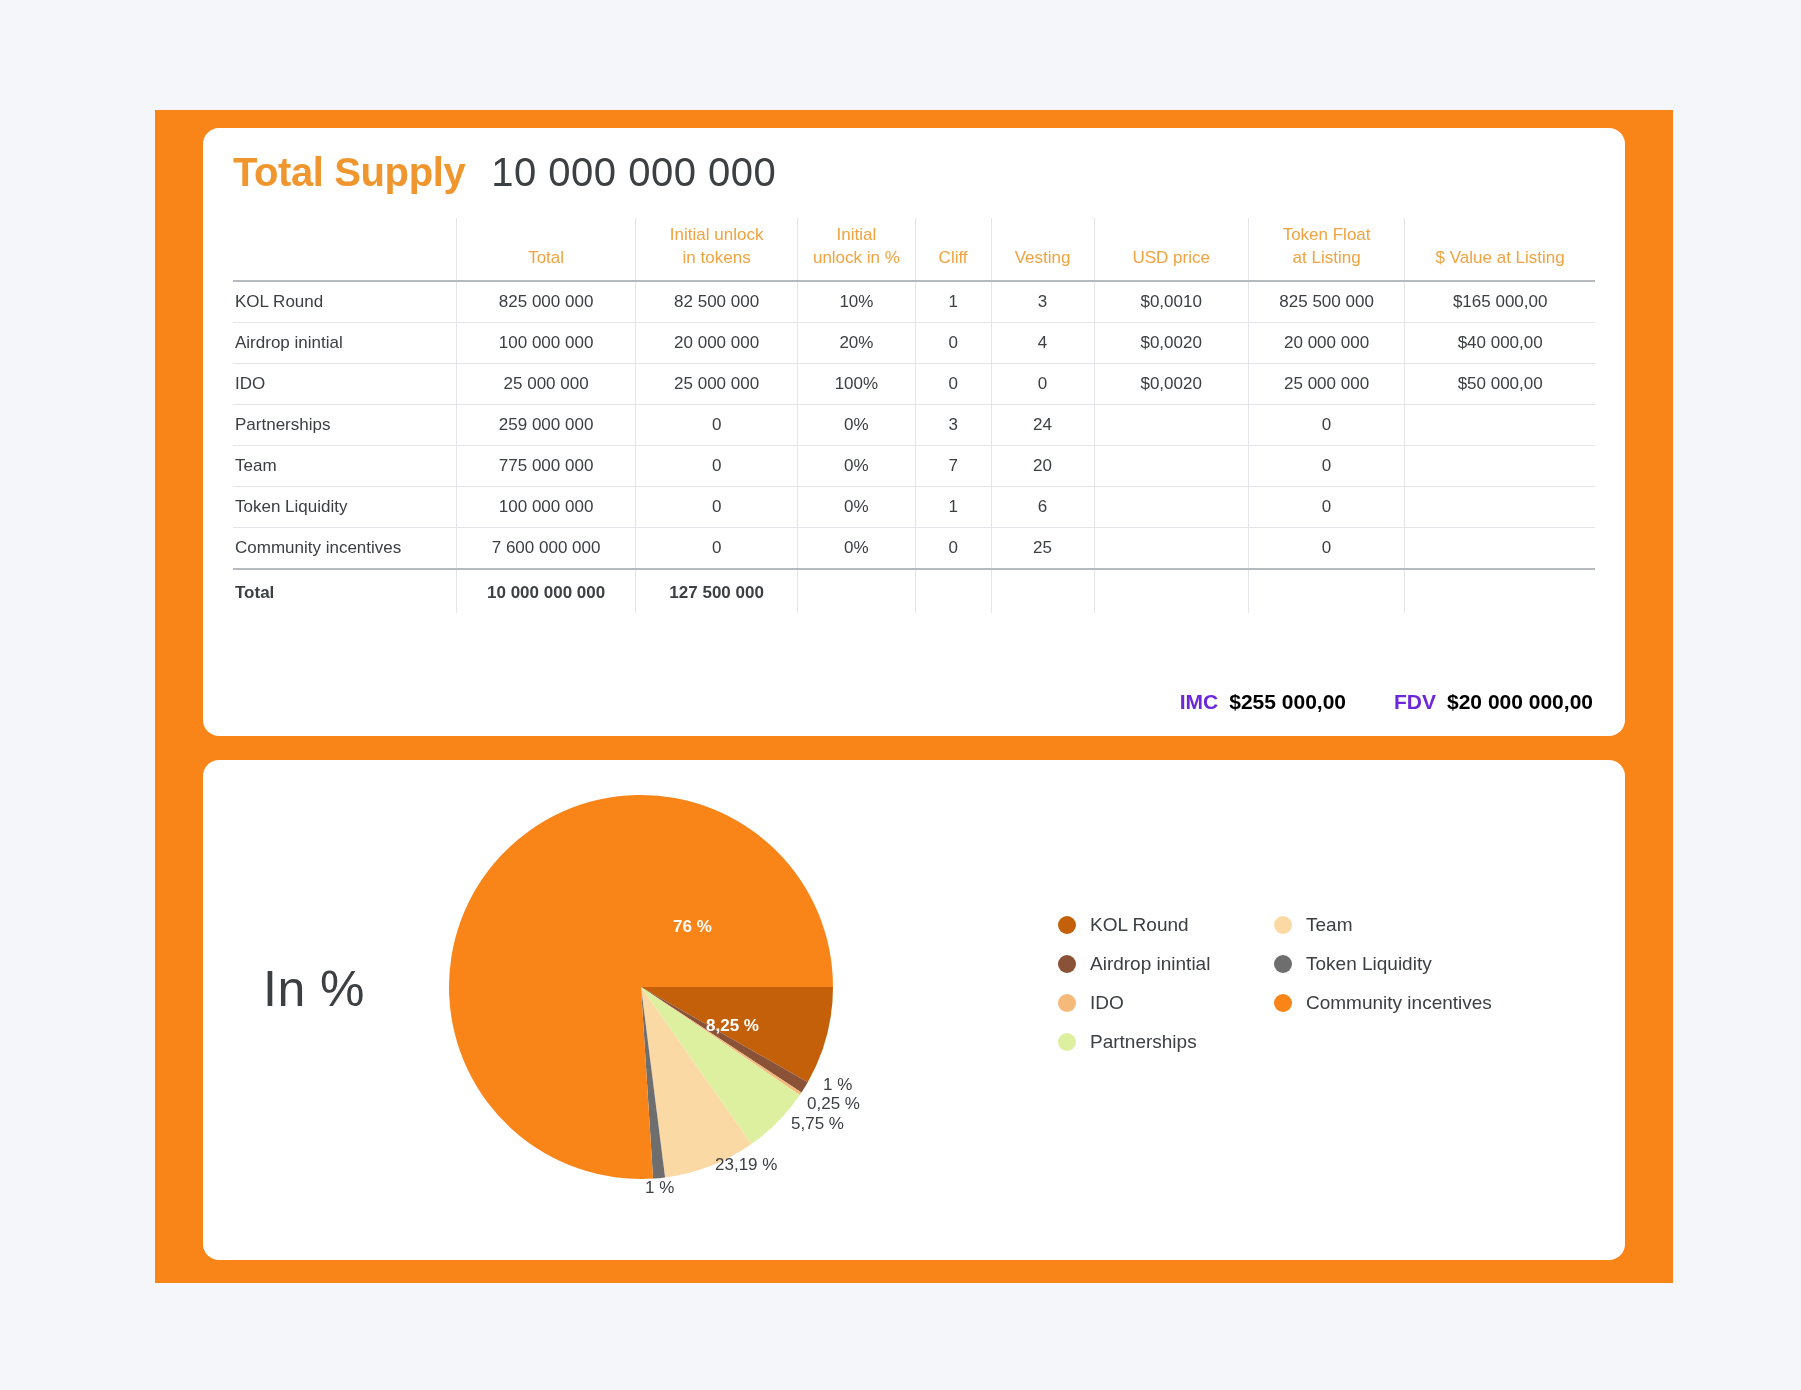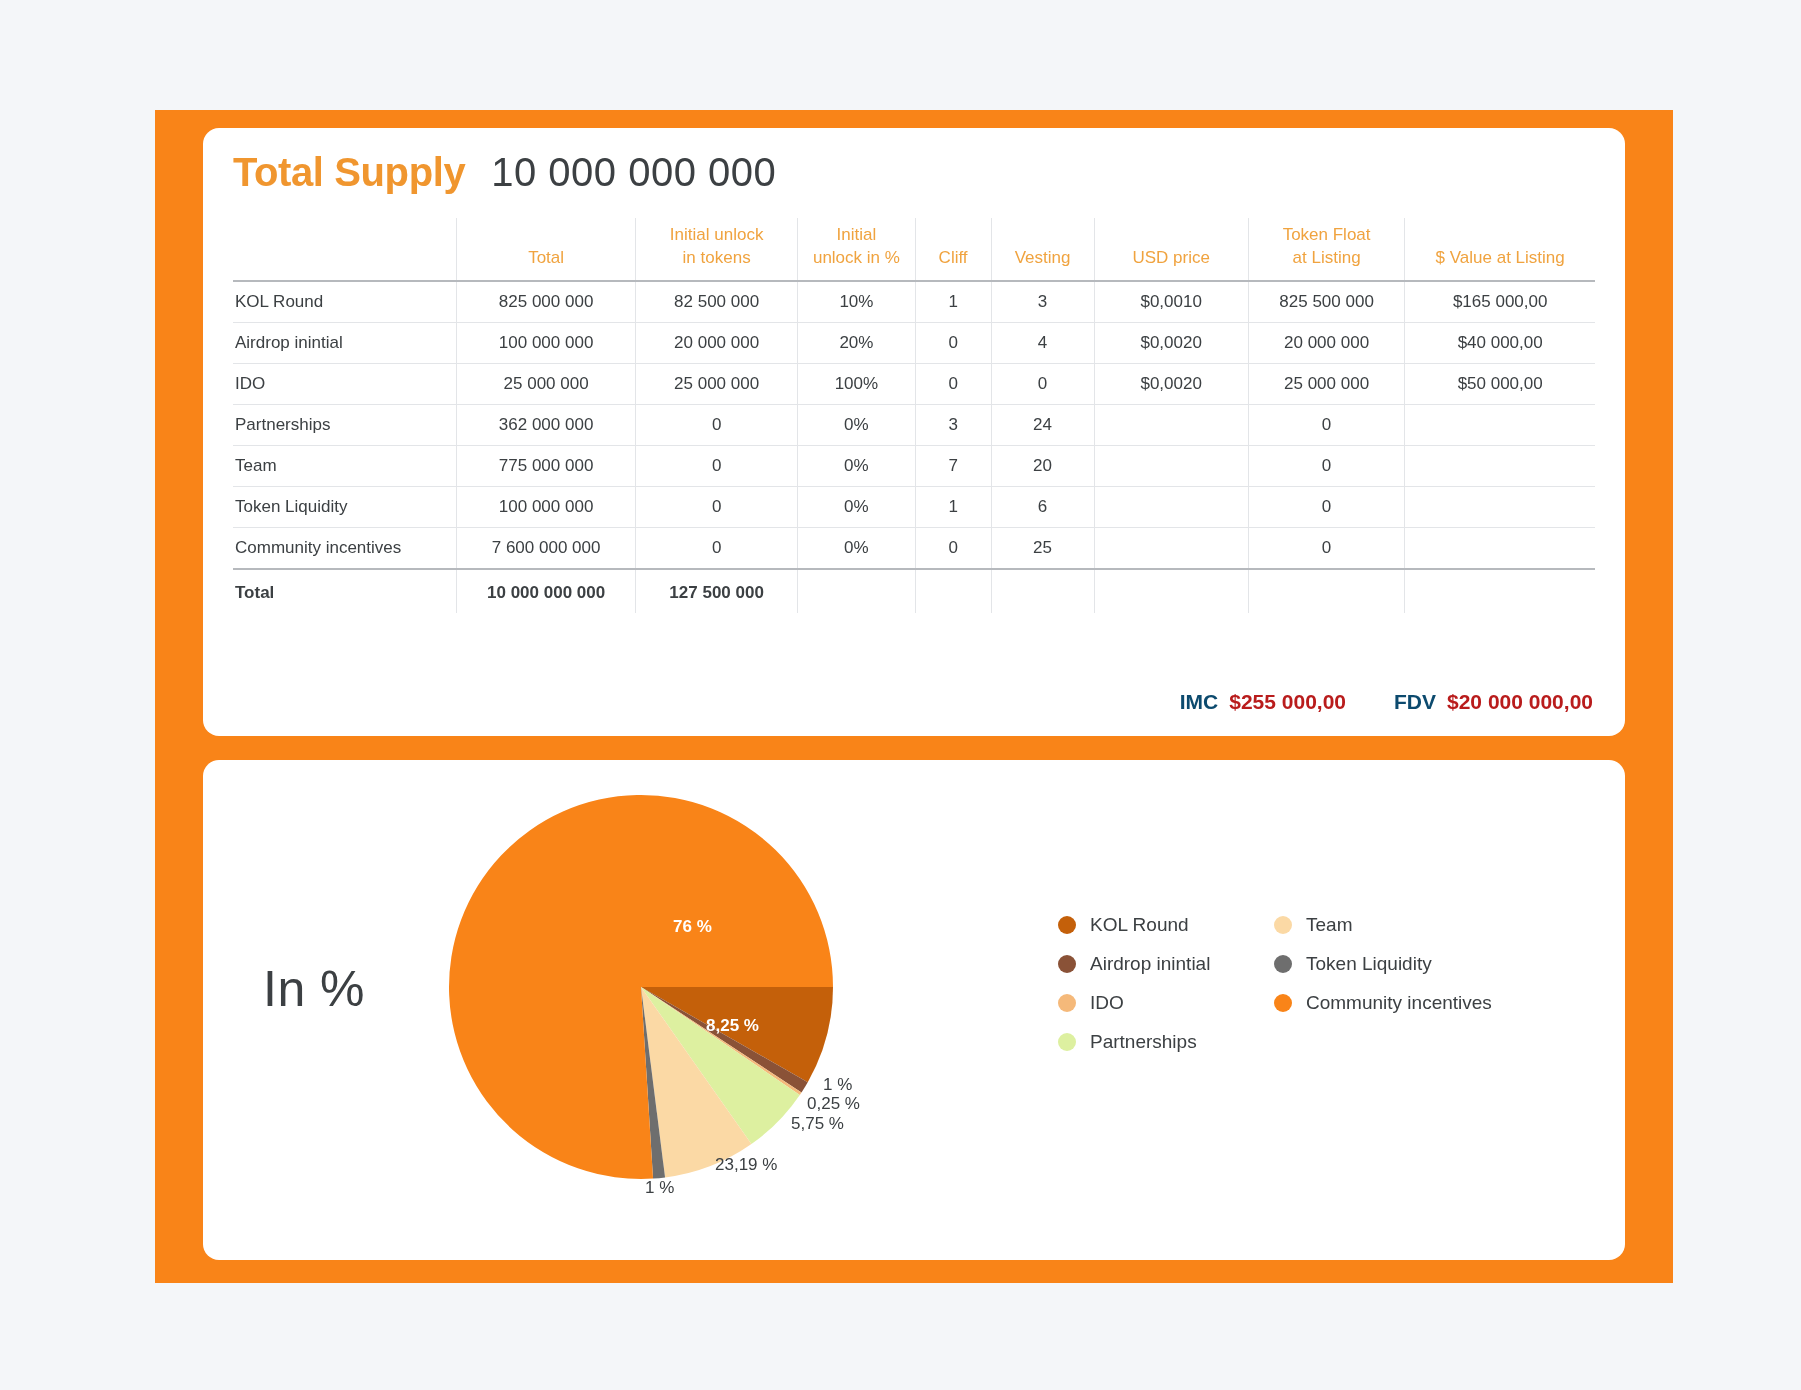--- a/index.html
+++ b/index.html
@@ -140,22 +140,22 @@
   .metrics {
     position: absolute;
     right: 32px;
     bottom: 22px;
     display: flex;
     gap: 48px;
     align-items: baseline;
     font-size: 21px;
   }
   .metric { display: flex; align-items: baseline; gap: 11px; }
-  .metric-label { color: #0c4a6e; font-weight: 600; }
-  .metric-value { color: #b91c1c; font-weight: 700; }
+  .metric-label { color: #6d28d9; font-weight: 600; }
+  .metric-value { color: #000000; font-weight: 700; }
 
   
   .in-percent {
     position: absolute;
     left: 60px;
     top: 200px;
     font-size: 50px;
     color: #3c4043;
     letter-spacing: 0.5px;
   }
@@ -263,21 +263,21 @@
           <td>25 000 000</td>
           <td>100%</td>
           <td>0</td>
           <td>0</td>
           <td>$0,0020</td>
           <td>25 000 000</td>
           <td>$50 000,00</td>
         </tr>
         <tr>
           <td class="col-name">Partnerships</td>
-          <td>362 000 000</td>
+          <td>259 000 000</td>
           <td>0</td>
           <td>0%</td>
           <td>3</td>
           <td>24</td>
           <td></td>
           <td>0</td>
           <td></td>
         </tr>
         <tr>
           <td class="col-name">Team</td>

